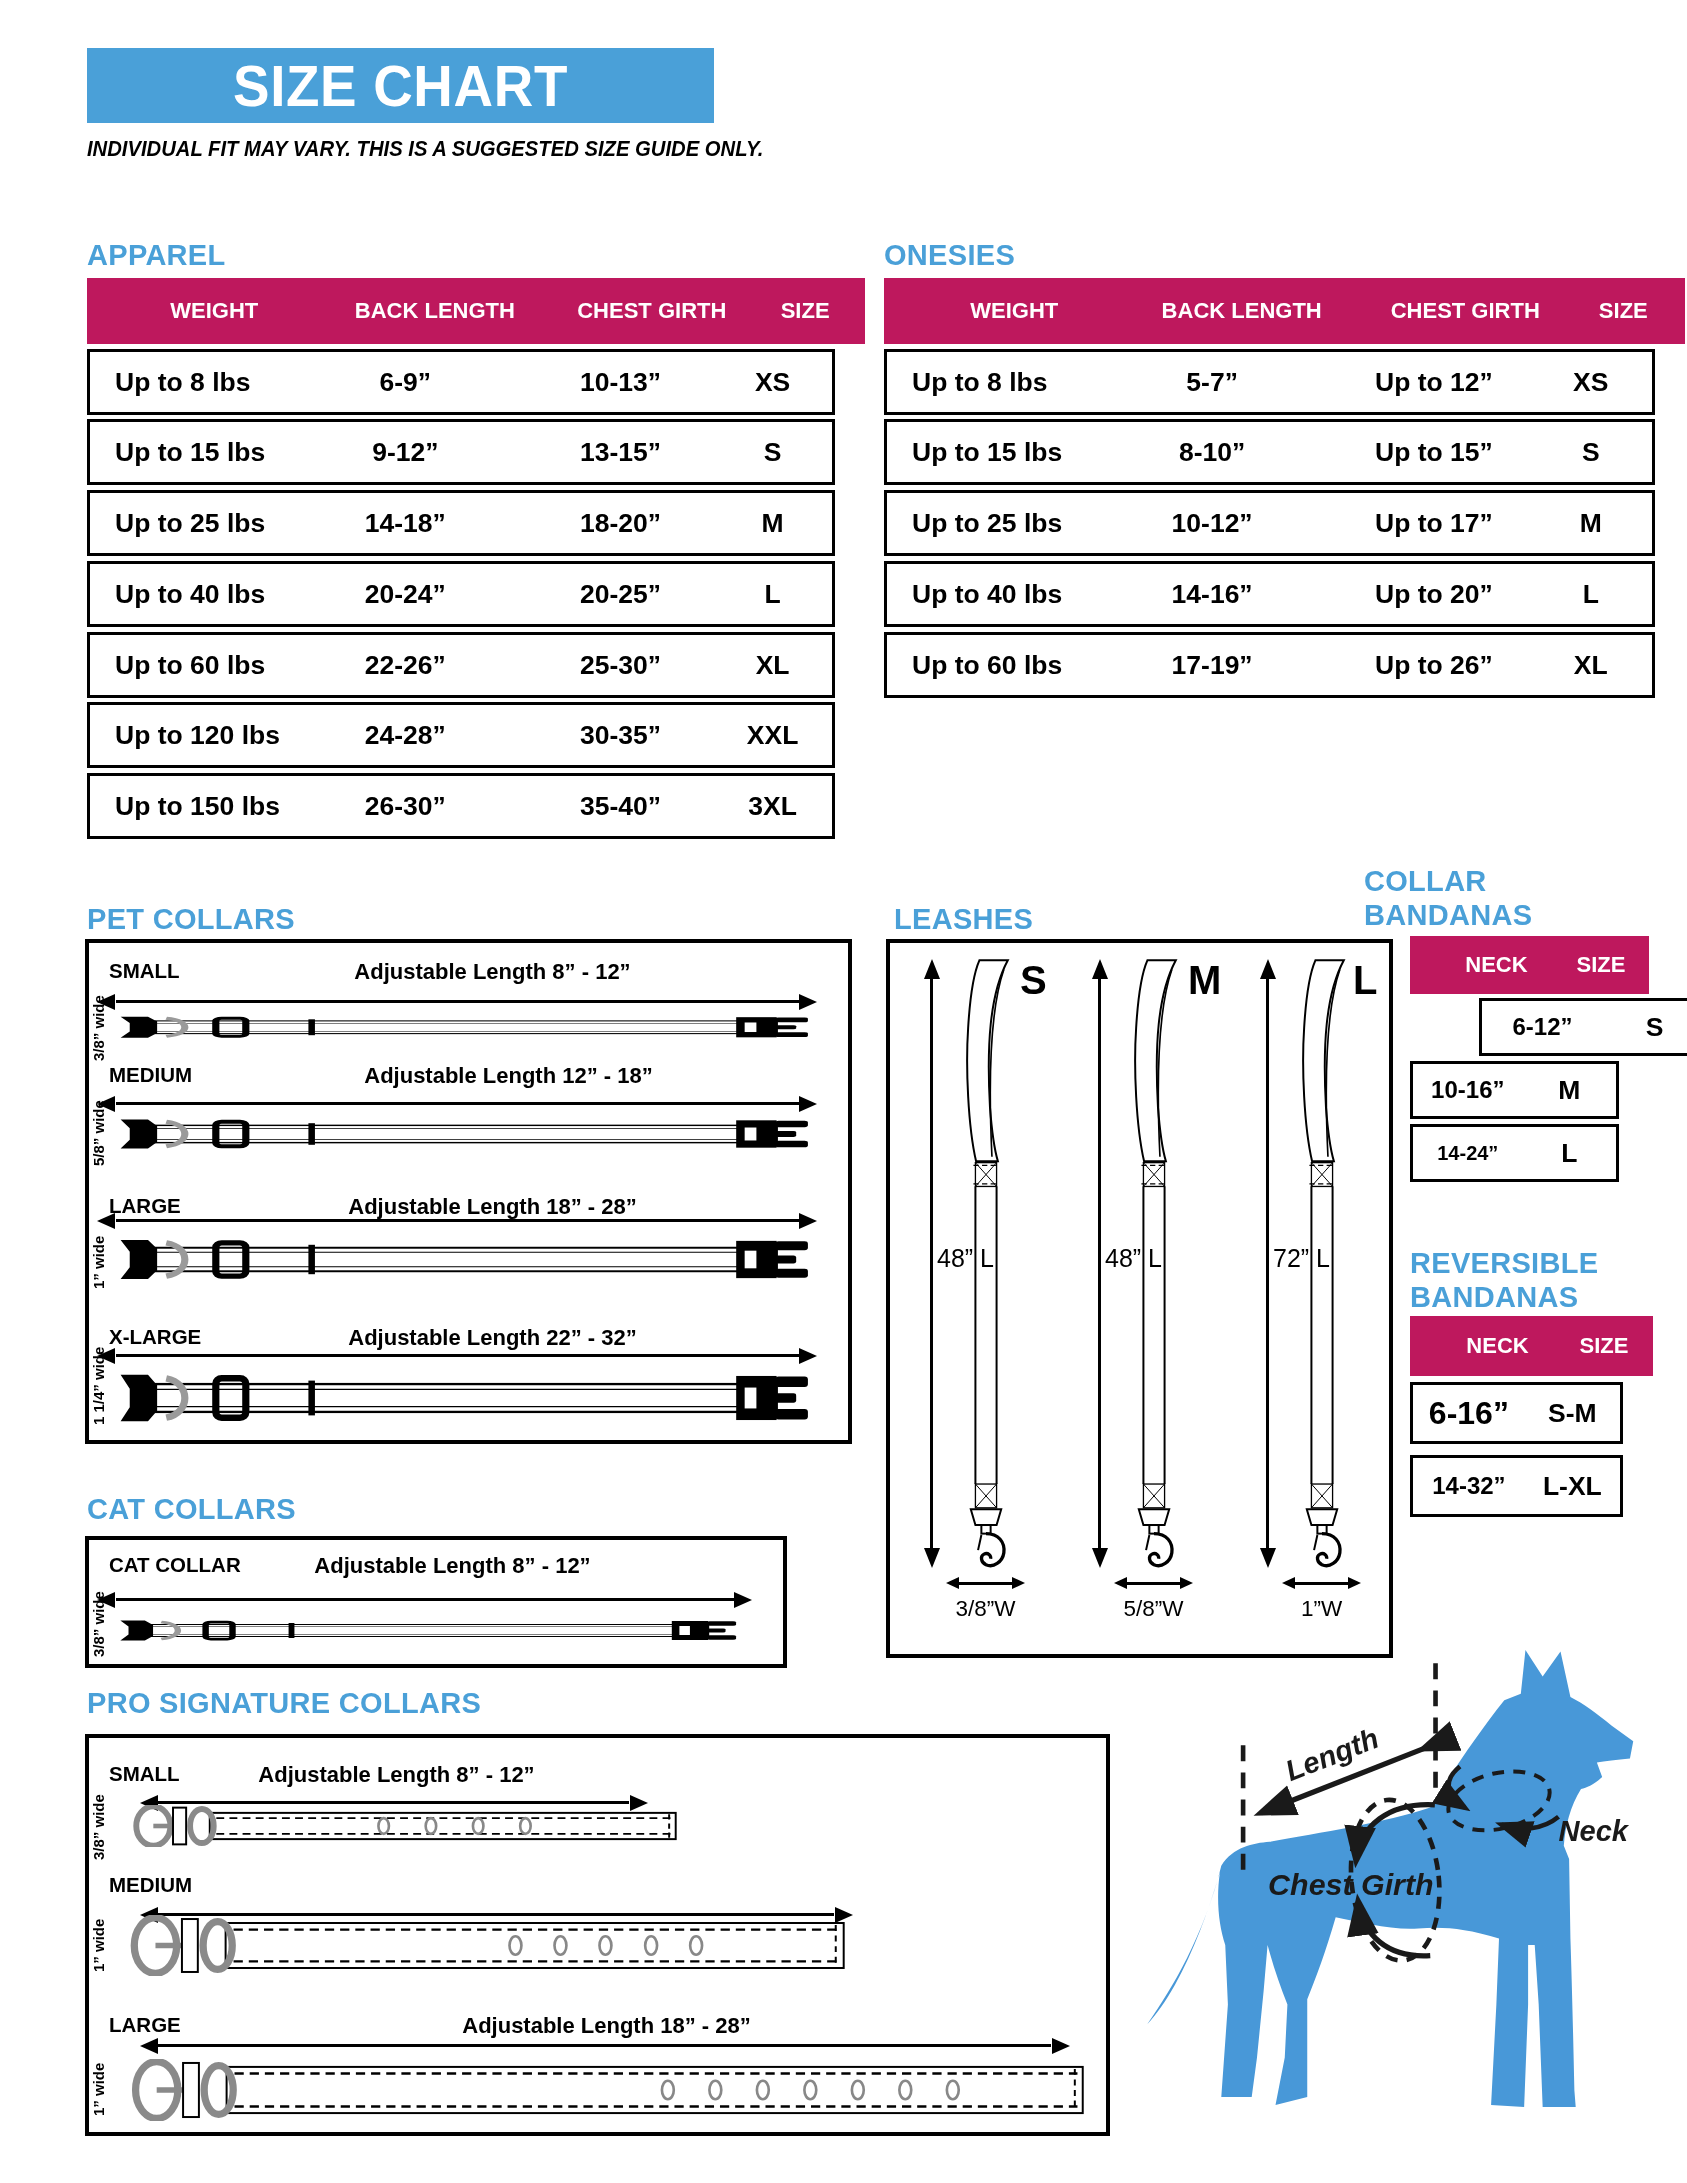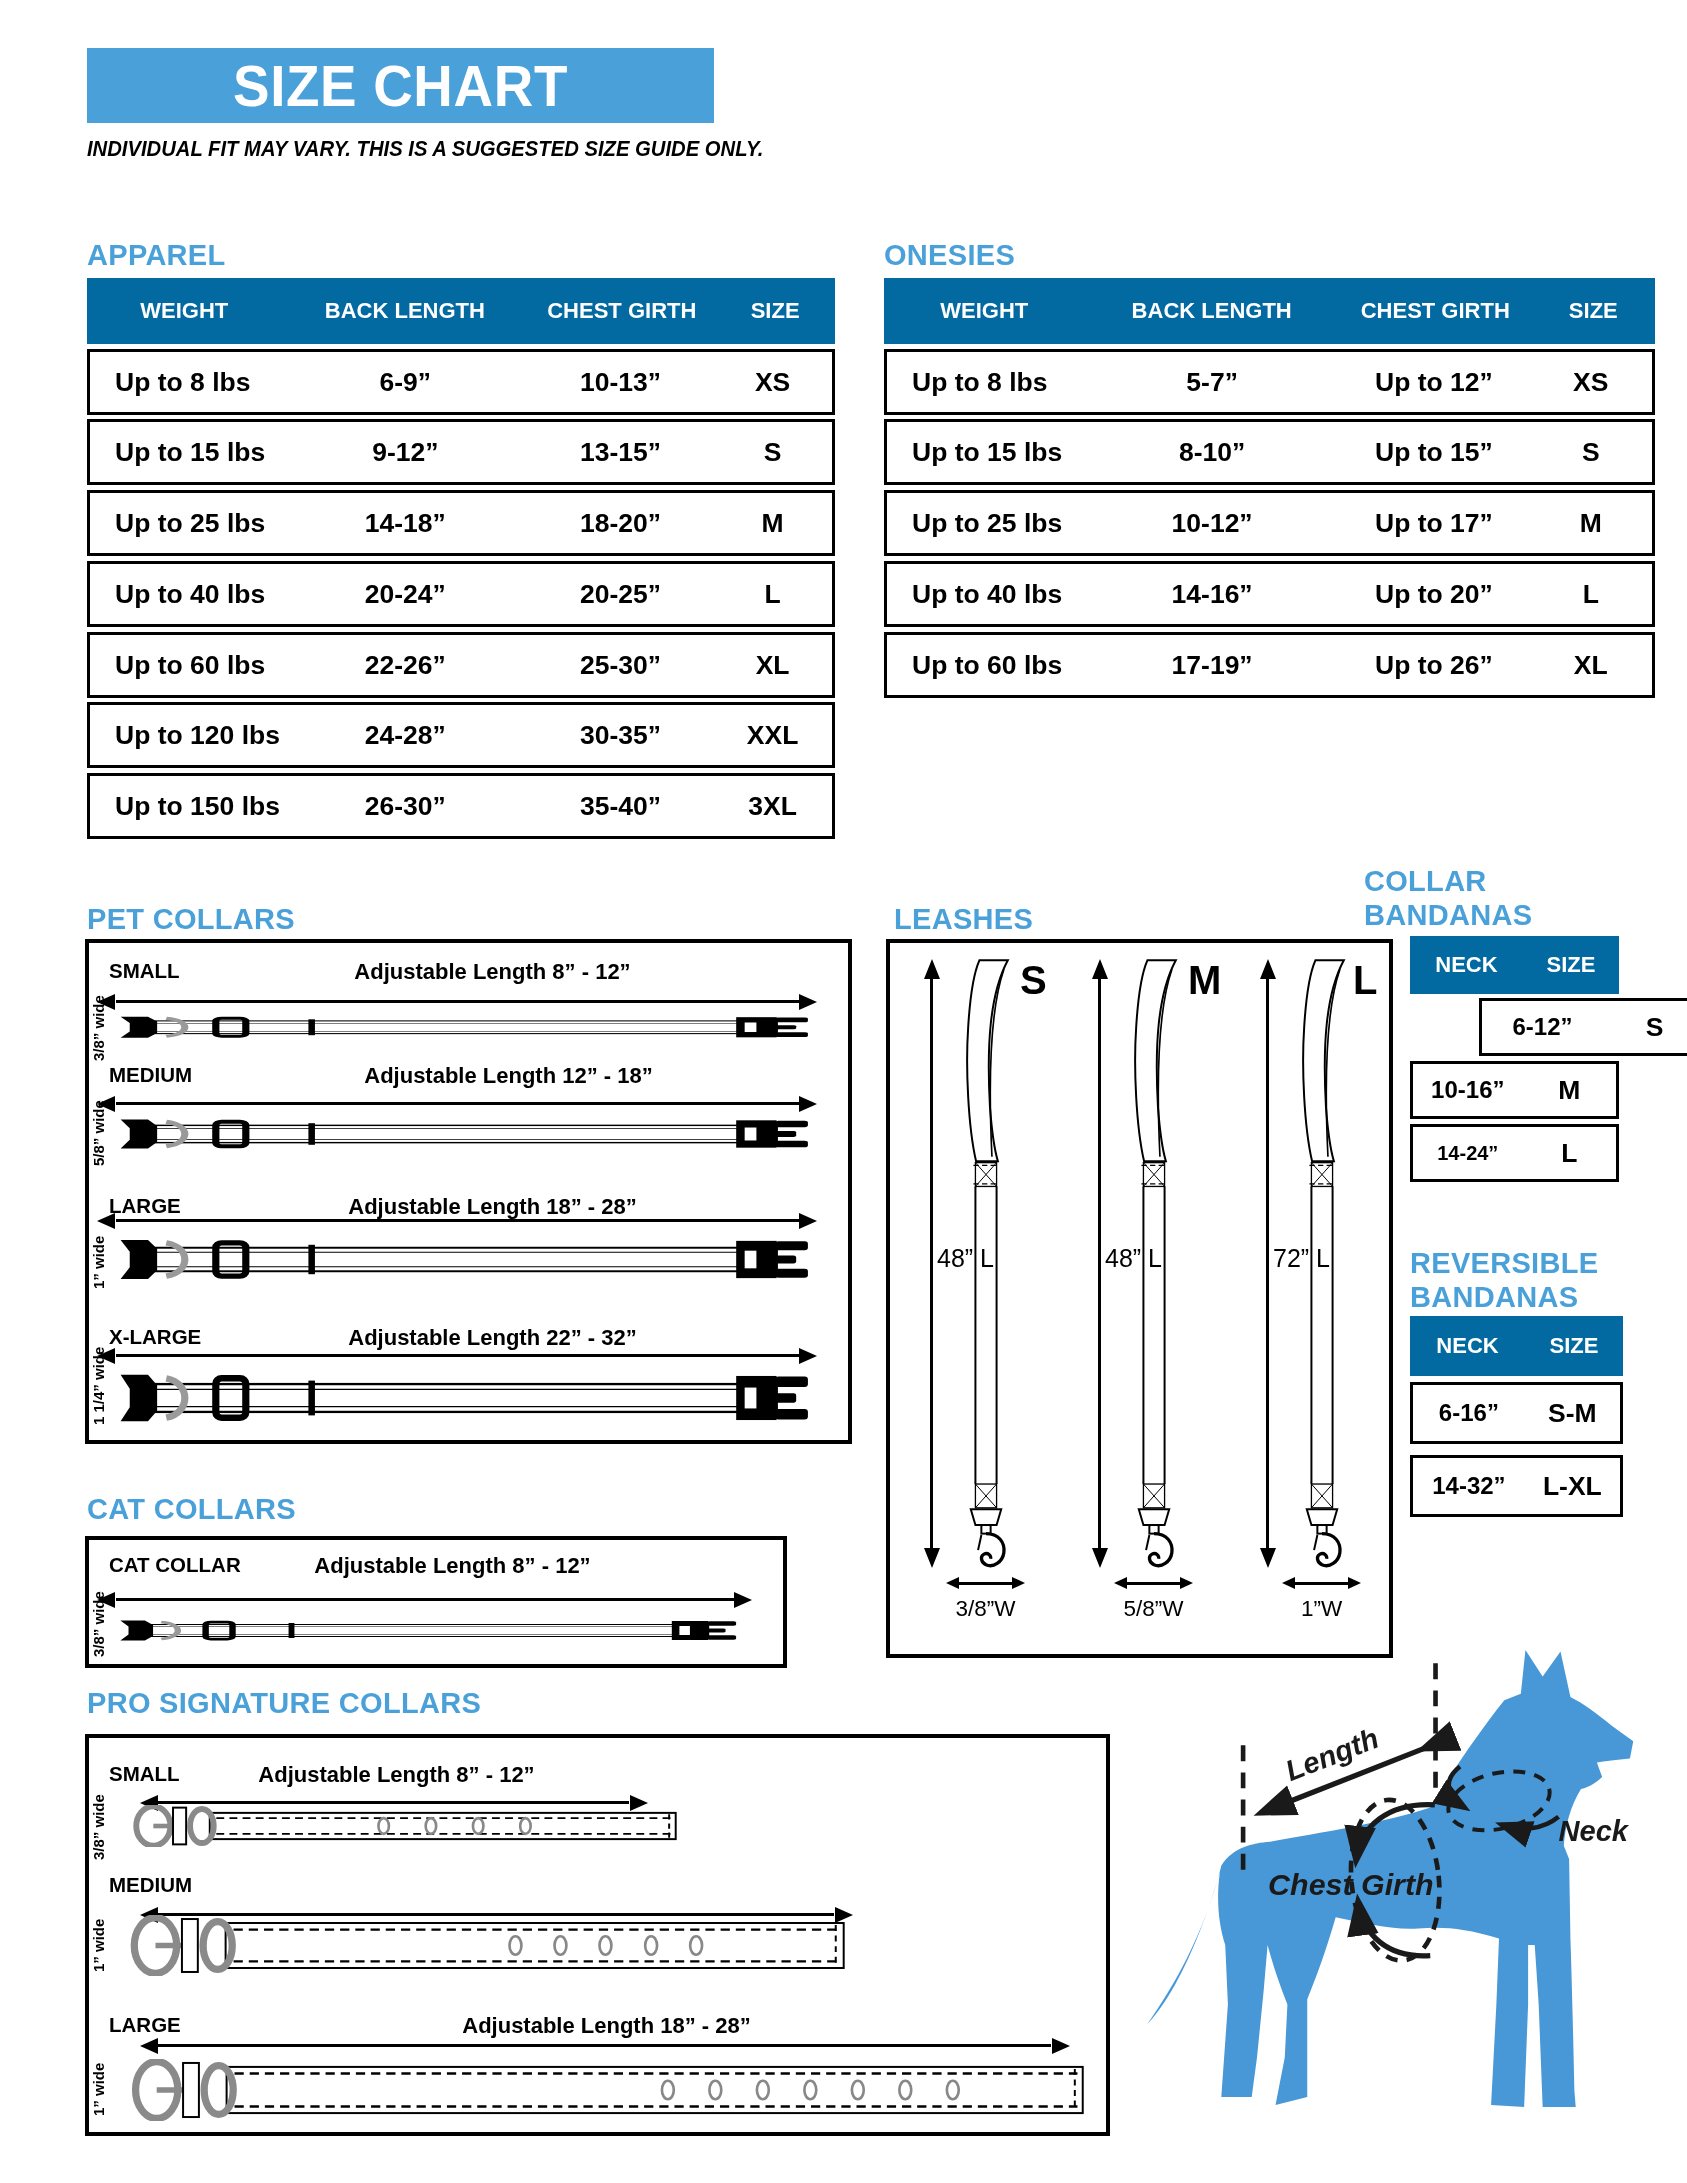--- a/index.html
+++ b/index.html
@@ -6,21 +6,21 @@
   html,body{margin:0;padding:0;}
   body{width:1687px;height:2183px;background:#fff;position:relative;
        font-family:"Liberation Sans",sans-serif;color:#000;overflow:hidden;}
   .abs{position:absolute;}
   .title-bar{left:87px;top:48px;width:627px;height:75px;background:var(--accent);
              display:flex;align-items:center;justify-content:center;}
   .title-bar span{color:#fff;font-weight:bold;font-size:57px;letter-spacing:0.7px;transform:scaleX(.96);}
   .subtitle{left:87px;top:136px;width:794px;font-size:22px;font-weight:bold;font-style:italic;
             transform:scaleX(.92);transform-origin:left;white-space:nowrap;}
   .heading{color:var(--accent);font-weight:bold;font-size:29px;letter-spacing:0.3px;white-space:nowrap;}
-  .tbl-header{background:#0369a1;color:#fff;display:grid;align-items:center;}
+  .tbl-header{background:#be185d;color:#fff;display:grid;align-items:center;padding-left:30px;}
   .tbl-header div{text-align:center;font-weight:bold;font-size:22px;}
   .tbl-row{background:#fff;border:3.3px solid #000;box-sizing:border-box;display:grid;align-items:center;}
   .tbl-row div{font-weight:bold;font-size:26.5px;}
   .g4{grid-template-columns:26% 33% 25% 16%;}
   .g2{grid-template-columns:54% 46%;}
   .cell-l{padding-left:25px;text-align:left;}
   .cell-c{text-align:center;}
   .box{position:absolute;border:4px solid #000;background:#fff;}
   .itemlabel{position:absolute;font-weight:bold;font-size:20.5px;white-space:nowrap;}
   .adjlabel{position:absolute;text-align:center;font-weight:bold;font-size:22px;white-space:nowrap;}
@@ -311,21 +311,21 @@
 
 <div class="abs heading bandana-heading" style="left:1410px;top:1246px">
   <div>REVERSIBLE</div>
   <div>BANDANAS</div>
 </div>
 <div class="abs tbl-header g2" style="left:1410px;top:1316px;width:213px;height:60px">
   <div>NECK</div>
   <div>SIZE</div>
 </div>
 <div class="abs tbl-row g2" style="left:1410px;top:1382px;width:213px;height:62px">
-  <div class="cell-c" style="font-size:24px">6-16”</div>
+  <div class="cell-c" style="font-size:32px">6-16”</div>
   <div class="cell-c" style="font-size:26.5px">S-M</div>
 </div>
 <div class="abs tbl-row g2" style="left:1410px;top:1455px;width:213px;height:62px">
   <div class="cell-c" style="font-size:24px">14-32”</div>
   <div class="cell-c" style="font-size:26.5px">L-XL</div>
 </div>
 
 <div class="abs heading" style="left:87px;top:1687px">PRO SIGNATURE COLLARS</div>
 <div class="box" style="left:85px;top:1734px;width:1017px;height:394px">
 

